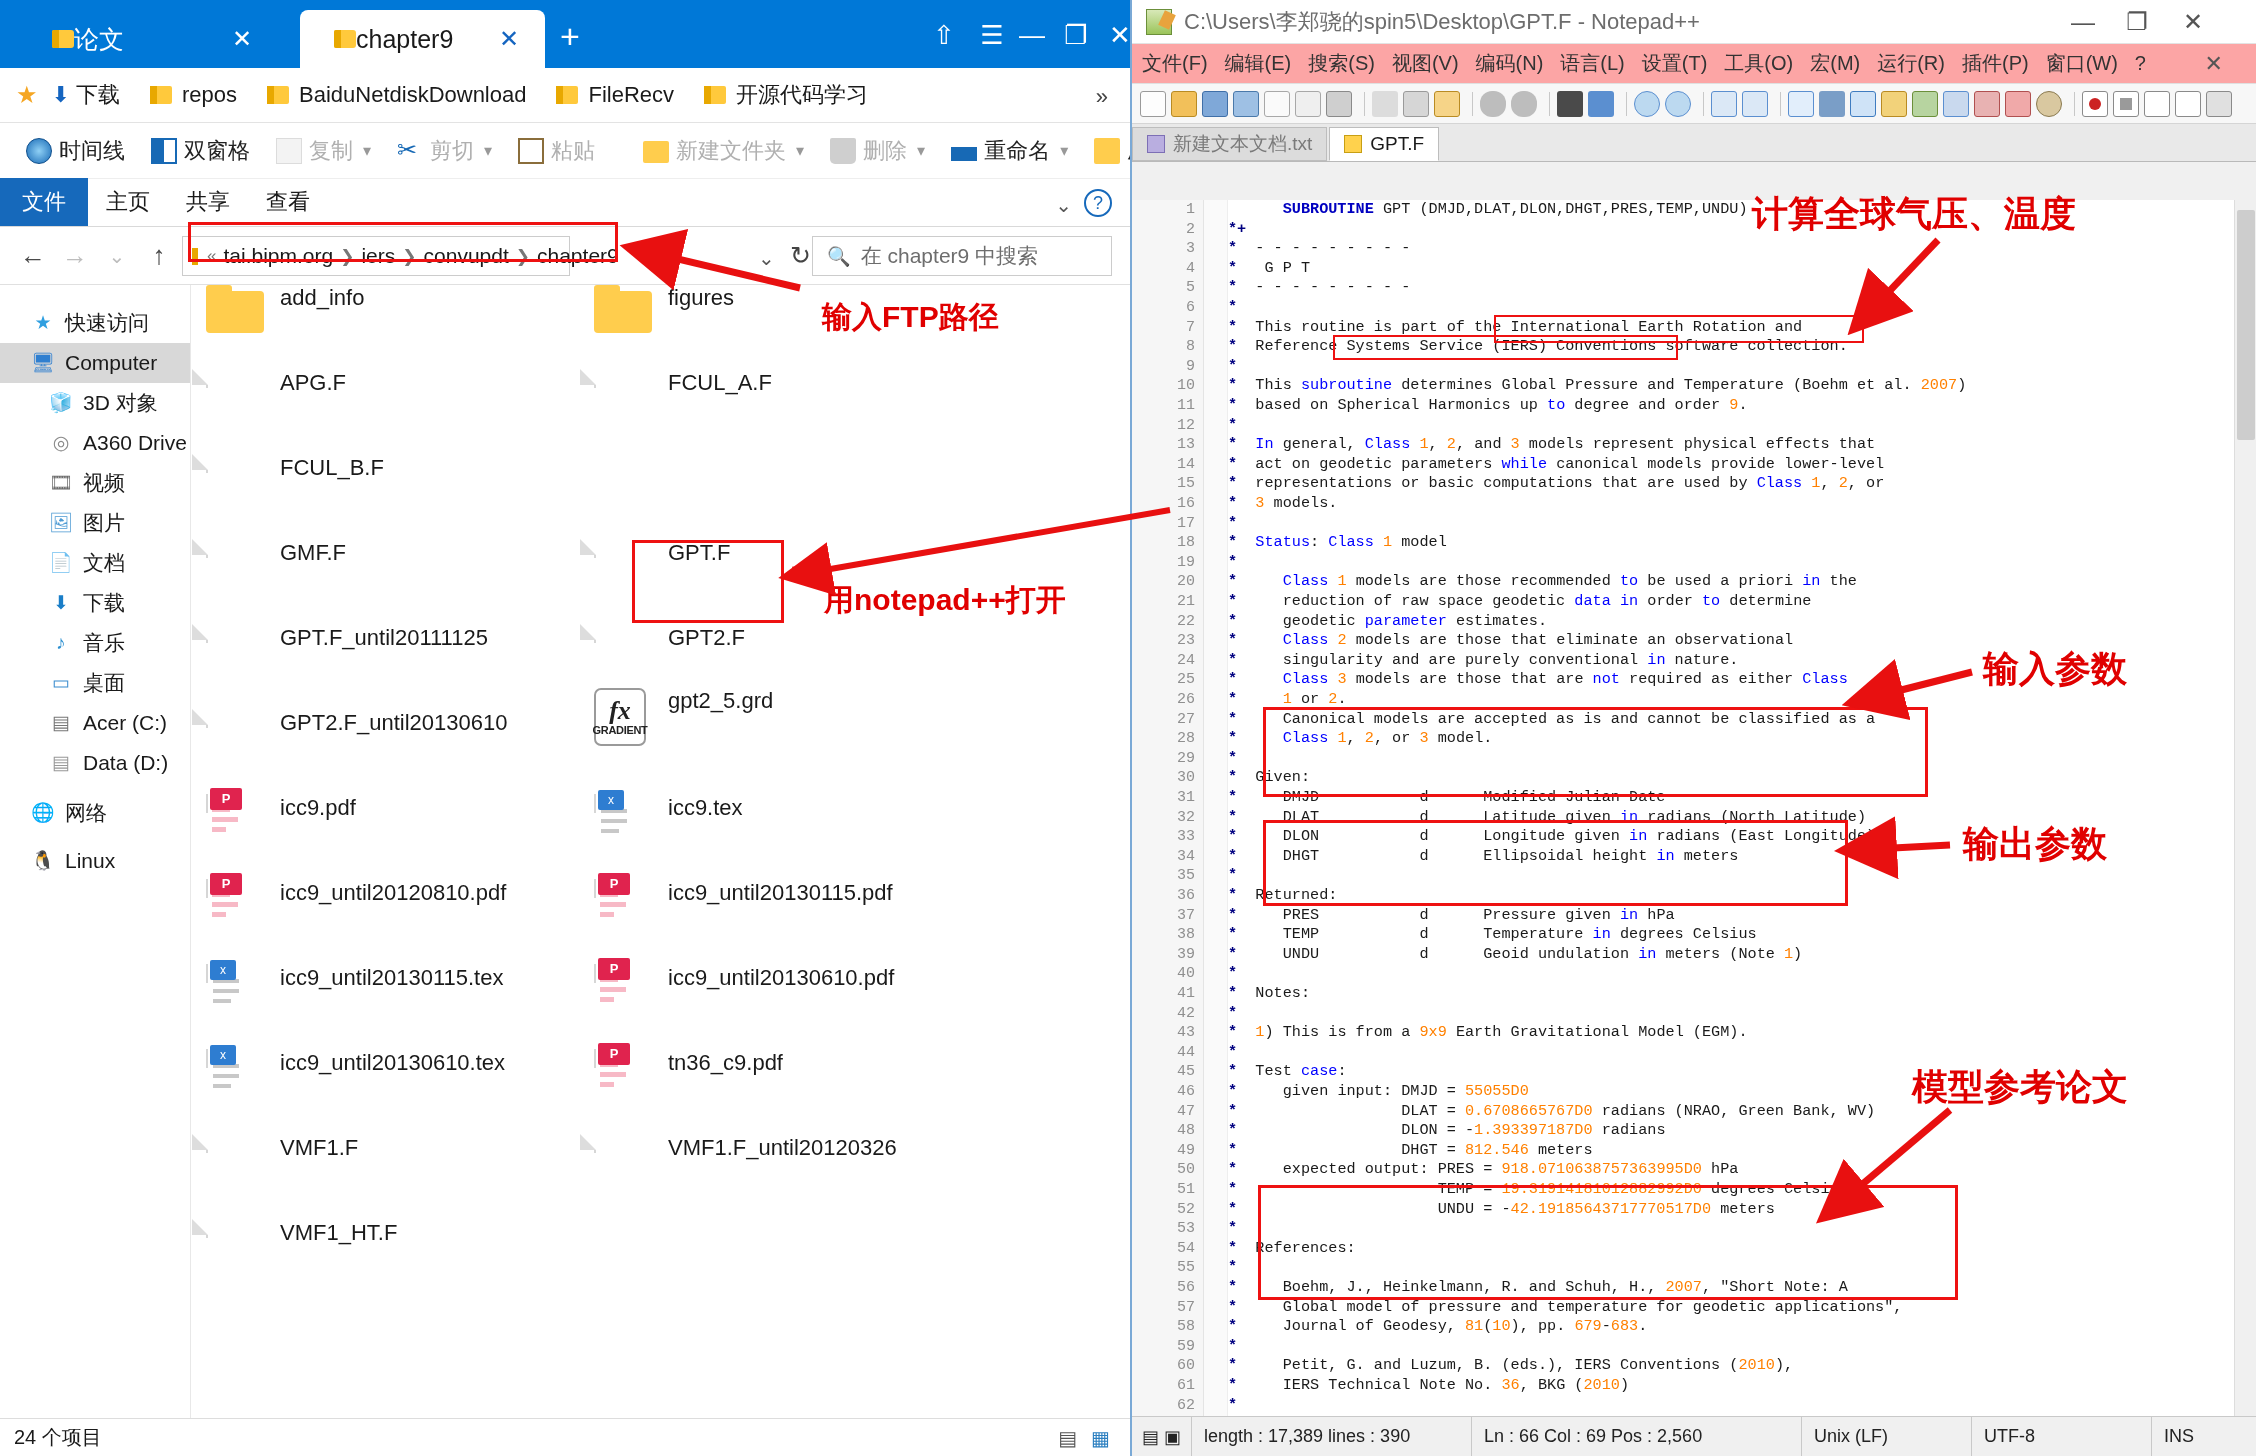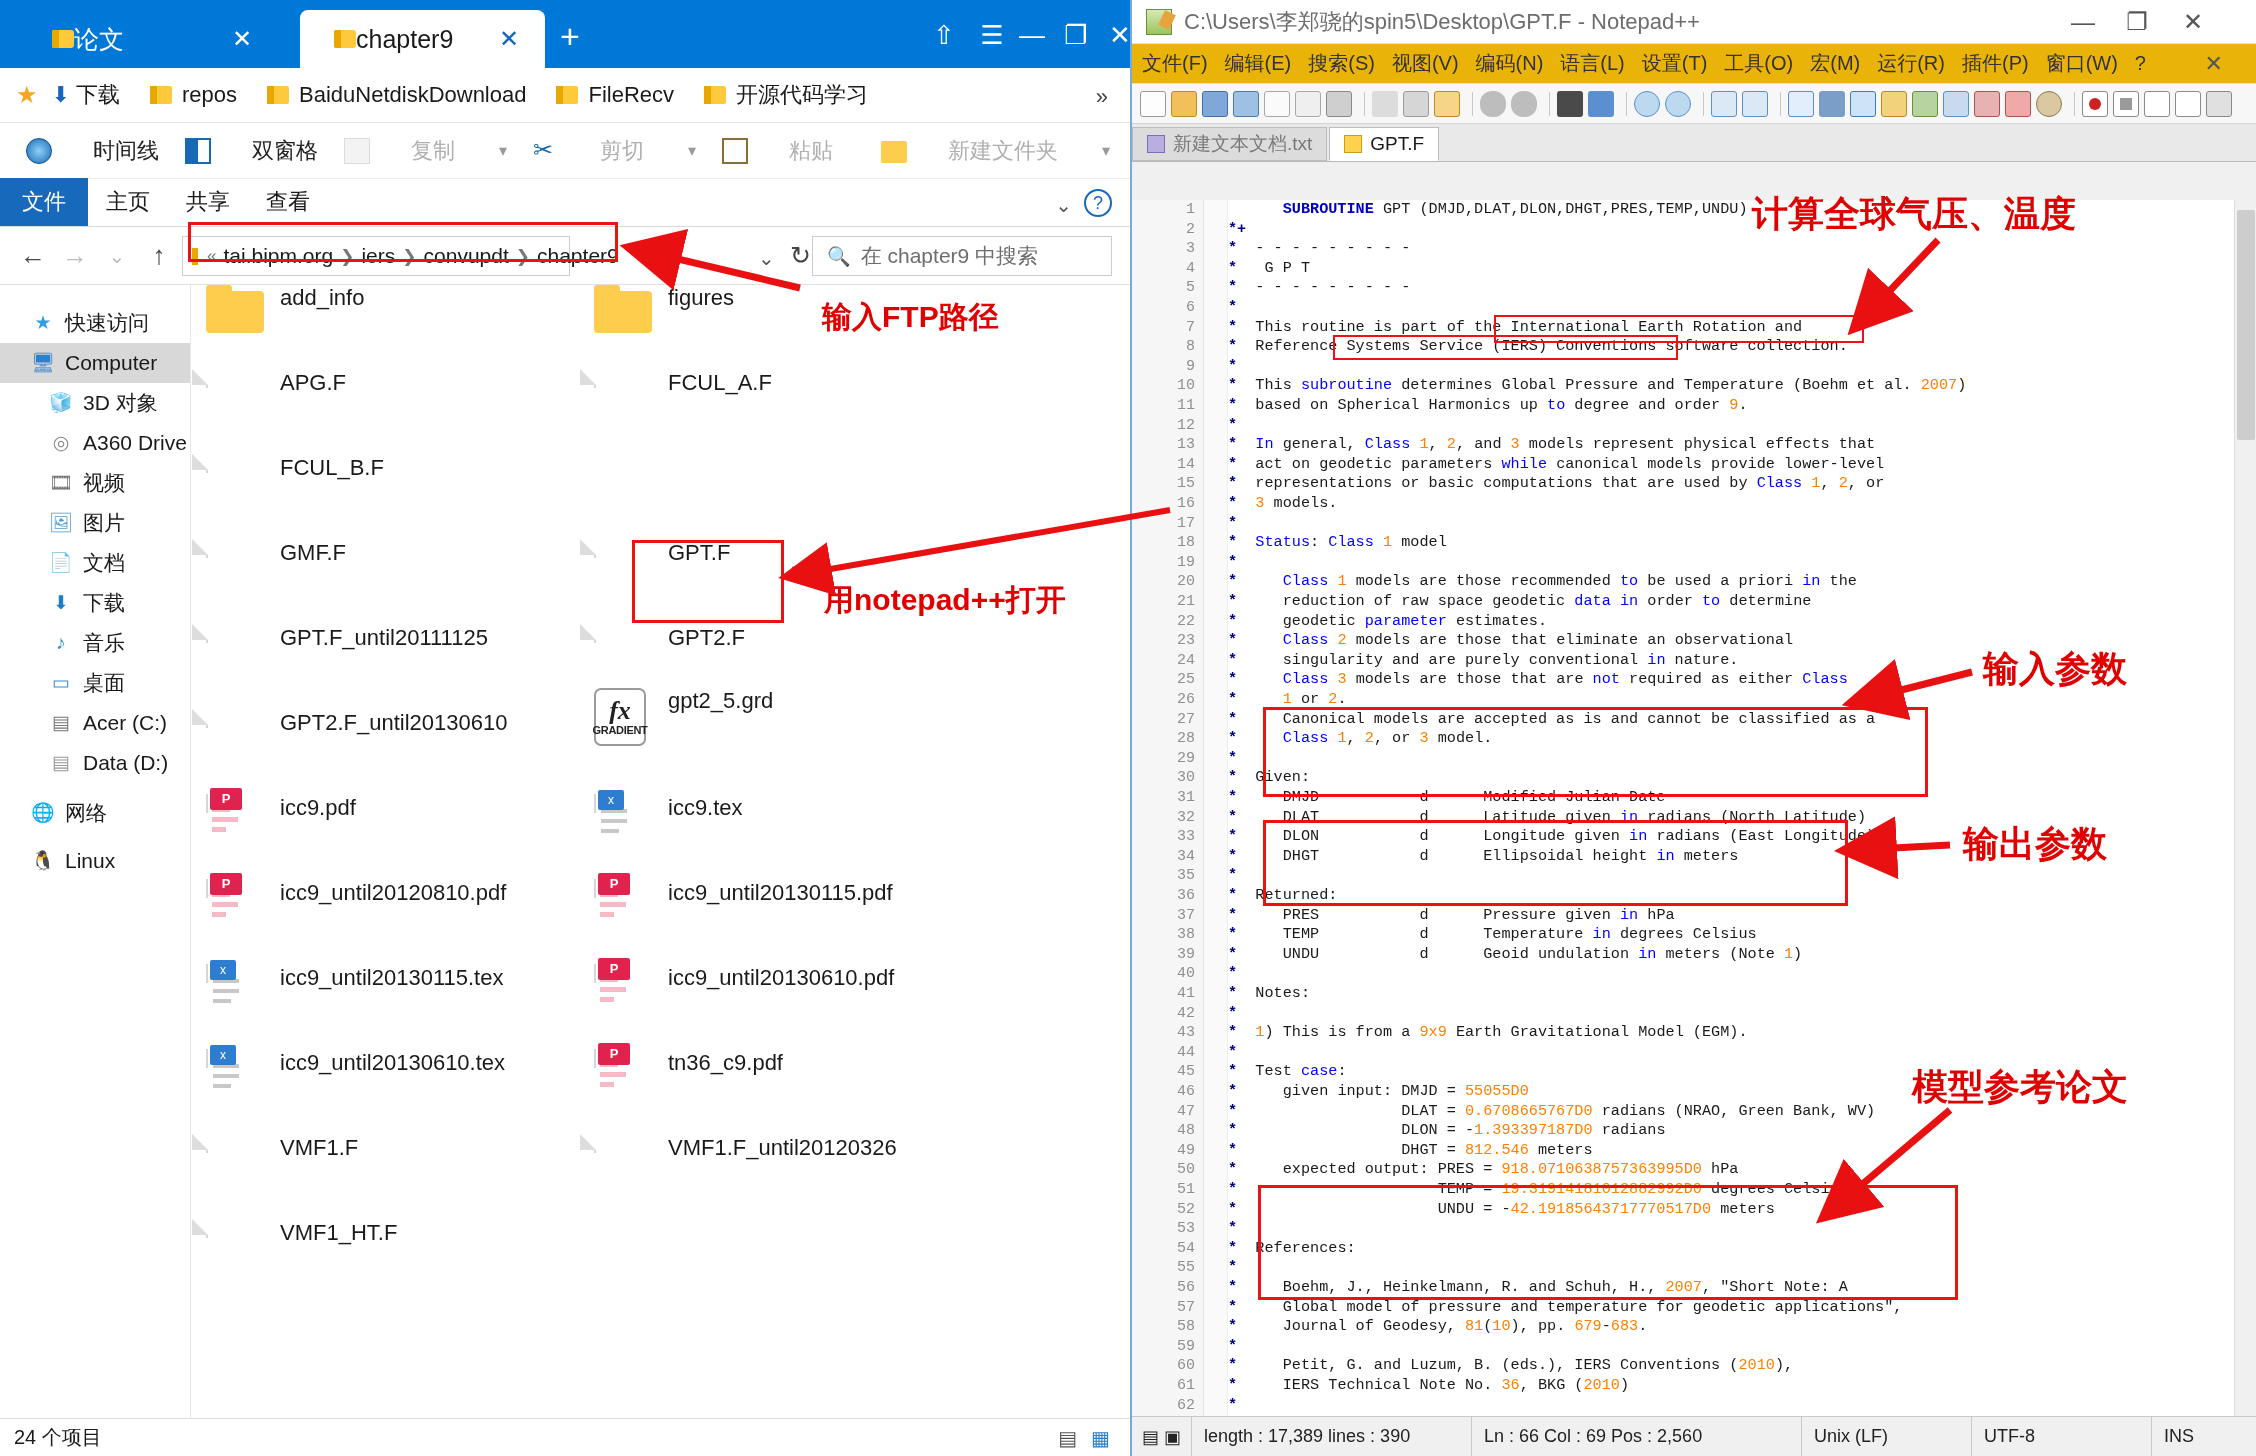--- a/index.html
+++ b/index.html
@@ -30,21 +30,21 @@
   .ex-favbar { position:absolute; left:0; top:68px; width:1130px; height:55px; background:#fff; border-bottom:1px solid #e3e3e3; display:flex; align-items:center; }
   .fav-item { display:flex; align-items:center; margin-right:30px; font-size:22px; color:#1a1a1a; white-space:nowrap;}
   .fav-ico { width:22px; height:18px; position:relative; margin-right:10px;}
   .fav-ico.folder:before{content:"";position:absolute;inset:0;background:#ffc93c;border-radius:2px;}
   .fav-ico.folder:after{content:"";position:absolute;left:0;top:0;width:7px;height:18px;background:#e8a800;}
   .fav-star { color:#f5a623; font-size:24px; margin:0 14px 0 16px; }
   .fav-dl { color:#1565c0; font-size:22px; margin-right:6px; }
   .chev-more { position:absolute; right:22px; top:16px; font-size:22px; color:#444; }
 
   .ex-toolbar { position:absolute; left:0; top:123px; width:1130px; height:56px; background:#fff; display:flex; align-items:center; border-bottom:1px solid #eee;}
-  .tb-item { display:flex; align-items:center; margin-left:26px; font-size:22px; color:#222; white-space:nowrap;gap:34px;}
+  .tb-item { display:flex; align-items:center; margin-left:26px; font-size:22px; color:#222; white-space:nowrap;}
   .tb-item.dim { color:#b0b0b0; }
   .tb-ico { width:26px; height:26px; margin-right:7px; position:relative; flex:0 0 auto;}
   .tb-caret { color:#999; font-size:16px; margin-left:10px; }
   .tb-sep { width:1px; height:30px; background:#ddd; margin-left:22px;}
 
   .ex-ribbon { position:absolute; left:0; top:179px; width:1130px; height:48px; background:#fff; border-bottom:1px solid #d9d9d9; display:flex; align-items:flex-end;}
   .rb-file { background:#1669bb; color:#fff; font-size:22px; padding:9px 22px; }
   .rb-tab { font-size:22px; color:#1a1a1a; padding:9px 18px; }
   .rb-help { position:absolute; right:18px; top:10px; width:28px; height:28px; border-radius:50%; border:2px solid #1669bb; color:#1669bb; font-size:18px; text-align:center; line-height:24px;}
   .rb-caret { position:absolute; right:58px; top:14px; font-size:20px; color:#555; }
@@ -97,21 +97,21 @@
   .st-count { font-size:20px; color:#1a1a1a; margin-left:14px;}
   .st-views { position:absolute; right:20px; top:7px; display:flex; gap:14px;}
 
   
   #npp { position:absolute; left:1130px; top:0; width:1126px; height:1456px; background:#f0f0f0; border-left:2px solid #7aa9d6;}
   .npp-title { height:44px; display:flex; align-items:center; background:#fff; border-bottom:1px solid #e3e3e3;}
   .npp-ico { width:26px;height:26px;margin:0 12px 0 14px; position:relative; background:linear-gradient(#d8e8b8,#9bc45a); border:1px solid #6b8f3a;}
   .npp-ico:after{content:"";position:absolute;right:-2px;top:2px;width:12px;height:16px;background:#e8a33d;transform:rotate(25deg);}
   .npp-titletext { font-size:22px; color:#6d6d6d; white-space:nowrap; }
   .npp-wctl { position:absolute; top:8px; font-size:24px; color:#555; width:46px; text-align:center; height:30px;}
-  .npp-menu { height:40px; display:flex; align-items:center; background:#eab308; border-bottom:1px solid #e0e0e0; padding-left:10px;}
+  .npp-menu { height:40px; display:flex; align-items:center; background:#fca5a5; border-bottom:1px solid #e0e0e0; padding-left:10px;}
   .npp-menu span { font-size:20px; color:#333; margin-right:17px; white-space:nowrap;}
   .npp-toolbar { height:40px; background:#f7f7f7; display:flex; align-items:center; border-bottom:1px solid #d5d5d5; padding-left:8px;}
   .tbi { width:26px;height:26px;margin-right:5px;border-radius:3px; position:relative; display:inline-block;}
   .tbsep { width:1px;height:24px;background:#c8c8c8;margin:0 7px;}
   .npp-tabs { height:38px; background:#e9e9e9; display:flex; align-items:flex-end; border-bottom:1px solid #b9b9b9;}
   .npp-tab { height:34px; display:flex; align-items:center; padding:0 14px; font-size:19px; border:1px solid #bdbdbd; margin-right:2px; white-space:nowrap;}
   .npp-tab.inactive { background:#dcdcdc; color:#7a7a7a;}
   .npp-tab.active { background:#fff; color:#1a1a1a; border-bottom:1px solid #fff;}
   .npp-tab .sico { width:18px;height:18px;margin-right:8px; background:#b9aee0; border:1px solid #7d6fb5;}
   .npp-tab.active .sico { background:#ffd24d; border-color:#c79f14;}

